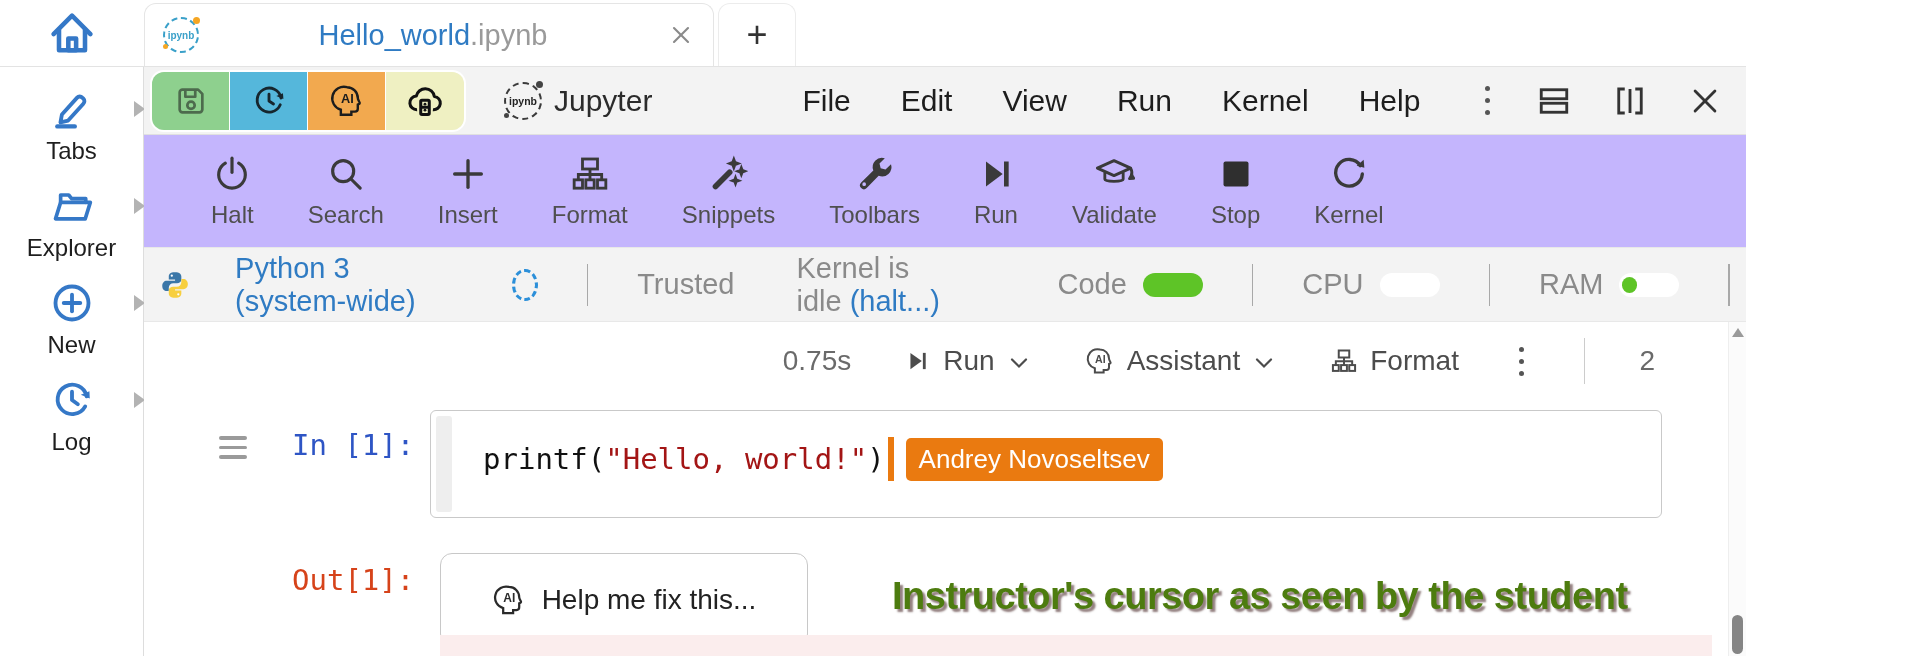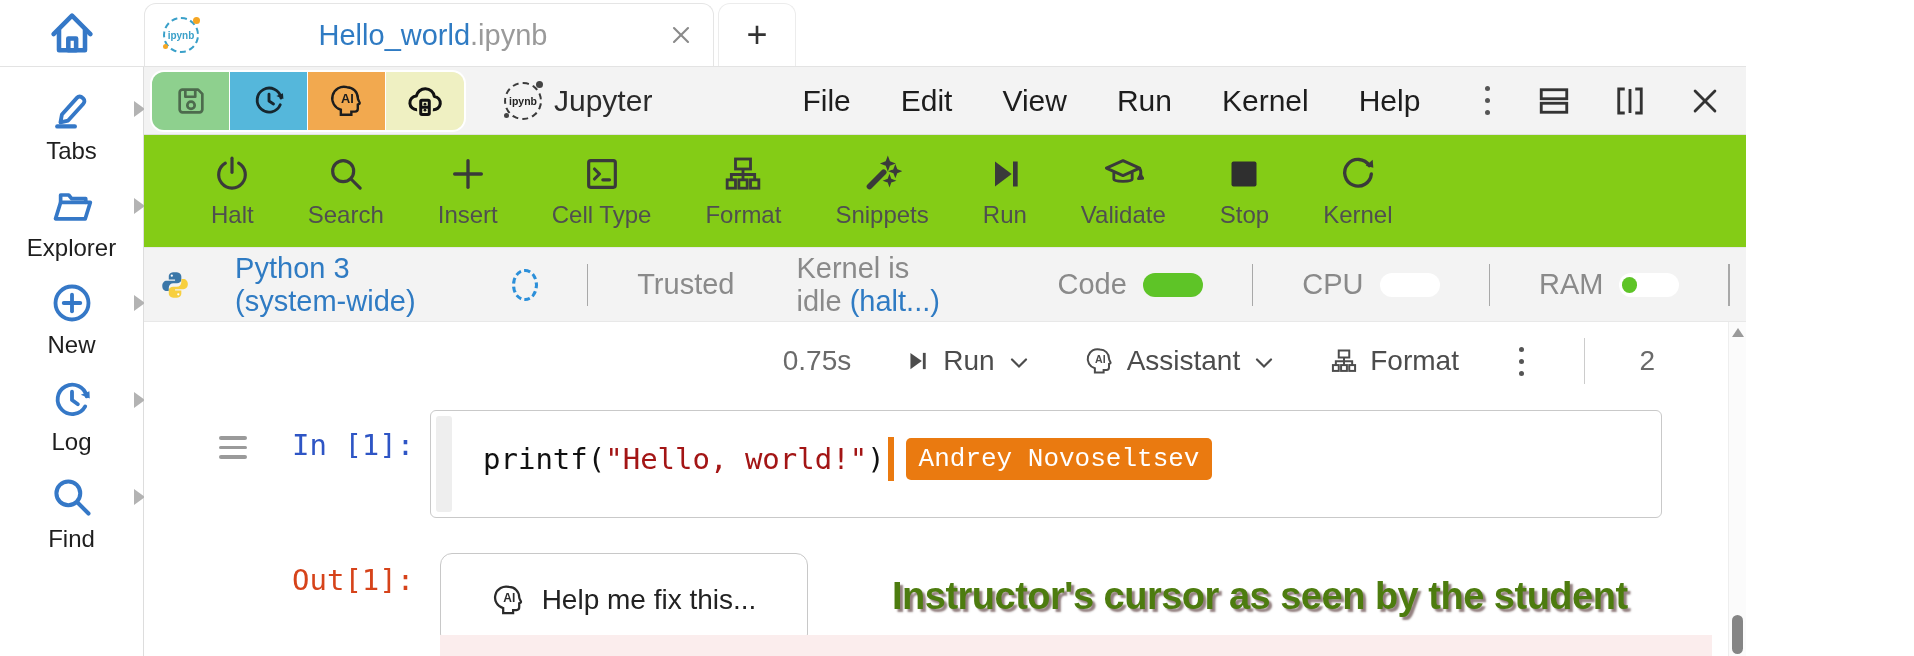--- a/index.html
+++ b/index.html
@@ -33,21 +33,21 @@
   .cbtn.save { background:#8ed08e; }
   .cbtn.history { background:#55b7db; }
   .cbtn.ai { background:#f2a94f; }
   .cbtn.server { background:#eff0c2; }
   .brand { display:flex; align-items:center; gap:12px; margin-left:40px; font-size:30px; color:#2b2b2b; }
   .menus { display:flex; gap:50px; margin-left:150px; font-size:30px; color:#1d1d1d; }
   .menu-item { cursor:default; }
   .menubar-right { margin-left:auto; display:flex; align-items:center; gap:40px; }
 
   
-  .toolbar { position:absolute; left:144px; top:135px; right:0; height:113px; background:#84cc16; border-bottom:1px solid #e8e8e8; display:flex; align-items:center; padding-left:40px; }
+  .toolbar { position:absolute; left:144px; top:135px; right:0; height:113px; background:#c4b5fd; border-bottom:1px solid #e8e8e8; display:flex; align-items:center; padding-left:40px; }
   .tb-item { display:flex; flex-direction:column; align-items:center; justify-content:center; padding:0 27px; min-width:96px; }
   .tb-item .tb-lbl { margin-top:7px; font-size:24px; color:#4f4f4f; white-space:nowrap; }
 
   
   .statusbar { position:absolute; left:144px; top:248px; right:0; height:74px; background:#f3f3f3; border-bottom:1px solid #e8e8e8; display:flex; align-items:center; padding:0 16px; font-size:29px;gap:31px; }
   .sb-div { width:2px; height:42px; background:#a8a8a8; margin:0 18px; }
   .kernel-name { color:#2f7bc3; margin-left:14px; }
   .gray { color:#8a8a8a; }
   .blue-link { color:#2f7bc3; }
   .spinner { width:32px; height:32px; border:3.5px dashed #2b8fd9; border-radius:50%; margin-left:18px; }
@@ -69,21 +69,21 @@
   .cell-row { position:absolute; left:0; top:88px; right:0; height:108px; }
   .drag-handle { position:absolute; left:75px; top:26px; display:flex; flex-direction:column; gap:6px; }
   .drag-handle i { width:28px; height:3.5px; background:#9a9a9a; border-radius:2px; }
   .prompt { font-family:"DejaVu Sans Mono", monospace; font-size:29px; }
   .in-prompt { position:absolute; left:148px; top:18px; color:#2e55c5; }
   .cell-box { position:absolute; left:286px; right:84px; top:0; bottom:0; border:1.5px solid #c9c9c9; border-radius:6px; background:#fff; }
   .cm-gutter { position:absolute; left:5px; top:5px; bottom:5px; width:16px; background:#eee; border-radius:3px; }
   .code-line { position:absolute; left:52px; top:26px; display:flex; align-items:center; font-family:"DejaVu Sans Mono", monospace; font-size:29px; color:#111; white-space:pre; }
   .code-str { color:#a31515; }
   .collab-cursor { display:inline-block; width:6px; height:44px; background:#ea7a10; margin-left:3px; }
-  .collab-chip { display:inline-flex; align-items:center; margin-left:12px; background:#ea7a10; color:#fff; font-family:Liberation Mono, monospace; font-size:26px; padding:6px 13px; border-radius:5px; white-space:nowrap; }
+  .collab-chip { display:inline-flex; align-items:center; margin-left:12px; background:#ea7a10; color:#fff; font-family:Liberation Sans, sans-serif; font-size:26px; padding:6px 13px; border-radius:5px; white-space:nowrap; }
 
   .out-row { position:absolute; left:0; top:225px; right:0; height:110px; }
   .out-prompt { position:absolute; left:148px; top:16px; color:#d6431a; }
   .fix-btn { position:absolute; left:296px; top:6px; width:368px; height:93px; background:#fff; border:1.5px solid #c8c8c8; border-radius:12px; display:flex; align-items:center; justify-content:center; gap:16px; font-size:28px; color:#222; }
   .annotation { position:absolute; left:748px; top:28px; font-size:38px; font-weight:bold; color:#4d7c0f; text-shadow:3px 3px 2px rgba(40,0,0,0.5); white-space:nowrap; letter-spacing:-0.5px; }
 
   .error-out { position:absolute; left:296px; right:34px; top:313px; bottom:0; background:#fbeded; }
 
   .nb-scrollbar { position:absolute; right:0; top:0; bottom:0; width:18px; background:#fbfbfb; border-left:1px solid #eee; }
   .nb-scroll-up { position:absolute; top:6px; left:3px; width:0; height:0; border-bottom:9px solid #9a9a9a; border-left:6px solid transparent; border-right:6px solid transparent; }
@@ -162,28 +162,20 @@
     </div>
     <div class="side-item">
       <svg width="46" height="46" viewBox="0 0 24 24" fill="none" stroke="#3578c7" stroke-width="2.1" stroke-linecap="round" stroke-linejoin="round">
         <path d="M19.2 15.5 a8 8 0 1 1 0.8 -5.5"></path>
           <polygon points="21.5,7.2 16.8,9.2 21.7,11.2" fill="#3578c7" stroke="none"></polygon>
           <path d="M12 7.5 V12 L15.2 14.3"></path>
       </svg>
       <span class="lbl">Log</span>
       <span class="side-caret"></span>
     </div>
-    <div class="side-item">
-      <svg width="46" height="46" viewBox="0 0 24 24" fill="none" stroke="#3578c7" stroke-width="2.2" stroke-linecap="round">
-        <circle cx="10" cy="10" r="6.5"></circle>
-          <line x1="15" y1="15" x2="21" y2="21"></line>
-      </svg>
-      <span class="lbl">Find</span>
-      <span class="side-caret"></span>
-    </div>
   </div>
 
   <div class="menubar">
     <div class="btn-group">
       <div class="cbtn save">
         <svg width="34" height="34" viewBox="0 0 24 24" fill="none" stroke="#4d6b4d" stroke-width="1.9" stroke-linejoin="round">
           <path d="M4 6 a2 2 0 0 1 2-2 h11 l3 3 v11 a2 2 0 0 1 -2 2 H6 a2 2 0 0 1 -2-2 z"></path>
             <path d="M8 4 v5 h7 V4"></path>
             <circle cx="12" cy="15" r="2.6"></circle>
         </svg>
@@ -268,45 +260,43 @@
       <span class="tb-lbl">Search</span>
     </div>
     <div class="tb-item">
       <svg width="40" height="40" viewBox="0 0 24 24" fill="none" stroke="#3a3a3a" stroke-width="2" stroke-linecap="round">
           <line x1="12" y1="4" x2="12" y2="20"></line>
           <line x1="4" y1="12" x2="20" y2="12"></line>
         </svg>
       <span class="tb-lbl">Insert</span>
     </div>
     <div class="tb-item">
-      <svg width="40" height="40" viewBox="0 0 24 24" fill="none" stroke="#3a3a3a" stroke-width="1.9" stroke-linecap="round" stroke-linejoin="round">
-          <rect x="4" y="4" width="16" height="16" rx="1.2"></rect>
-          <polyline points="7.5,9 10.5,12 7.5,15"></polyline>
-          <line x1="12.5" y1="15.5" x2="16.5" y2="15.5"></line>
-        </svg>
-      <span class="tb-lbl">Cell Type</span>
-    </div>
-    <div class="tb-item">
       <svg width="40" height="40" viewBox="0 0 24 24" fill="none" stroke="#3a3a3a" stroke-width="1.7">
           <rect x="7.5" y="3" width="9" height="6"></rect>
           <rect x="2.5" y="15.5" width="5" height="5"></rect>
           <rect x="9.5" y="15.5" width="5" height="5"></rect>
           <rect x="16.5" y="15.5" width="5" height="5"></rect>
           <path d="M12 9 v3.3 M5 15.5 v-3.2 h14 v3.2 M12 12.3 v3.2"></path>
         </svg>
       <span class="tb-lbl">Format</span>
     </div>
     <div class="tb-item">
       <svg width="40" height="40" viewBox="0 0 24 24" fill="none" stroke="#3a3a3a" stroke-width="1.8" stroke-linecap="round">
           <line x1="4.5" y1="19.5" x2="13" y2="11" stroke-width="3.4"></line>
           <path d="M15.5 3.5 l0.6 1.6 1.6 0.6 -1.6 0.6 -0.6 1.6 -0.6 -1.6 -1.6 -0.6 1.6 -0.6 z" fill="#3a3a3a"></path>
           <path d="M20 8.5 l0.5 1.3 1.3 0.5 -1.3 0.5 -0.5 1.3 -0.5 -1.3 -1.3 -0.5 1.3 -0.5 z" fill="#3a3a3a"></path>
           <path d="M16.5 14.5 l0.4 1.1 1.1 0.4 -1.1 0.4 -0.4 1.1 -0.4 -1.1 -1.1 -0.4 1.1 -0.4 z" fill="#3a3a3a"></path>
         </svg>
       <span class="tb-lbl">Snippets</span>
+    </div>
+    <div class="tb-item">
+      <svg width="40" height="40" viewBox="0 0 24 24">
+          <path fill="#3a3a3a" d="M21.6 6.2 a5.6 5.6 0 0 1 -7.4 6.9 L7 20.4 a2.3 2.3 0 0 1 -3.3 -3.3 l7.3 -7.2 A5.6 5.6 0 0 1 17.9 2.5 l-3.2 3.2 0.7 2.9 2.9 0.7 z M5.5 19.2 a1.1 1.1 0 1 0 0-2.2 1.1 1.1 0 0 0 0 2.2 z"></path>
+        </svg>
+      <span class="tb-lbl">Toolbars</span>
     </div>
     <div class="tb-item">
       <svg width="40" height="40" viewBox="0 0 24 24">
           <polygon points="6,4.5 16,12 6,19.5" fill="#3a3a3a"></polygon>
           <rect x="16.8" y="4.5" width="2.8" height="15" fill="#3a3a3a"></rect>
         </svg>
       <span class="tb-lbl">Run</span>
     </div>
     <div class="tb-item">
       <svg width="42" height="40" viewBox="0 0 24 24" fill="none" stroke="#3a3a3a" stroke-width="1.7" stroke-linejoin="round">

